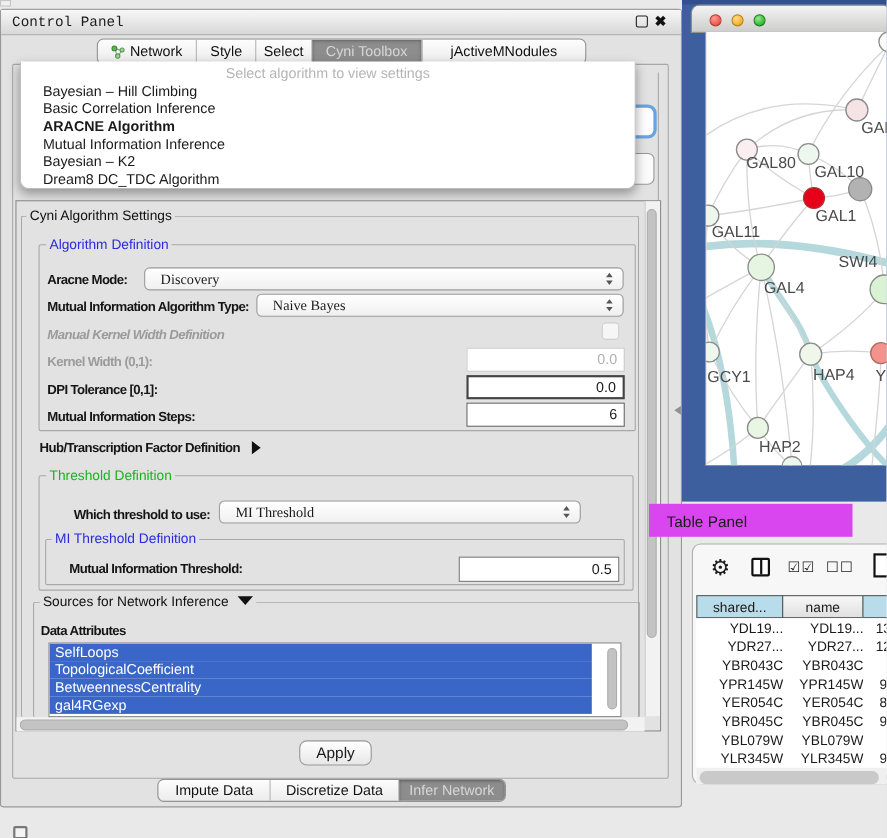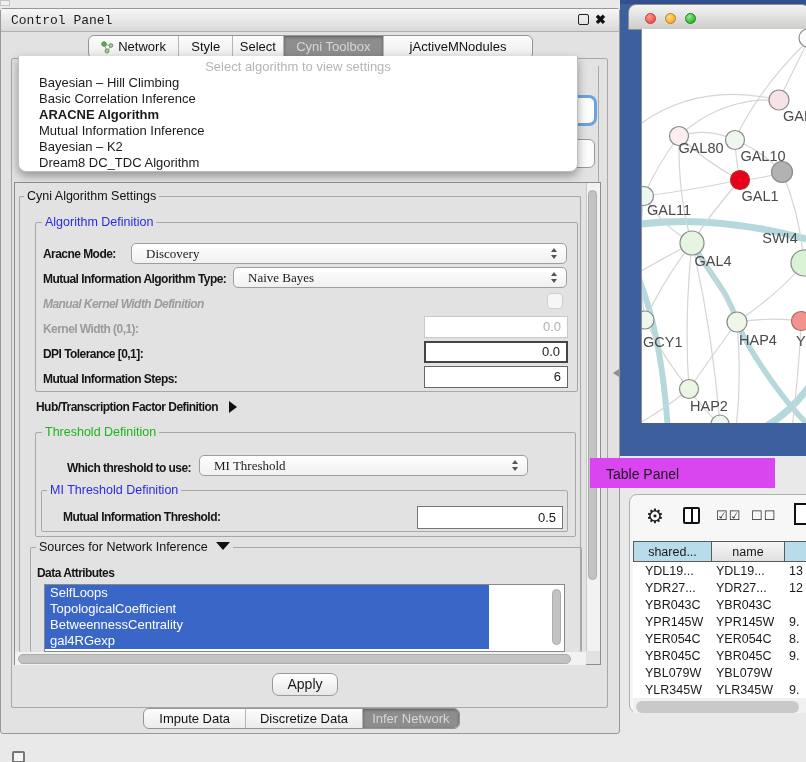--- a/index.html
+++ b/index.html
@@ -27,21 +27,21 @@
   .spin { position:absolute; right:8px; top:4px; width:8px; }
   .spin:before { content:""; position:absolute; top:0; left:1px; border-left:3.5px solid transparent; border-right:3.5px solid transparent; border-bottom:4.5px solid #555; }
   .spin:after { content:""; position:absolute; top:6.5px; left:1px; border-left:3.5px solid transparent; border-right:3.5px solid transparent; border-top:4.5px solid #555; }
   .field { background:#fff; font-size:13px; text-align:right; padding-right:6px; position:absolute; }
   .scrollthumb { background:#c3c3c3; border:1px solid #acacac; border-radius:5px; }
   .listitem { background:#3a66c8; color:#fff; font-size:13px; line-height:16px; padding-left:5px; white-space:nowrap; }
   .btn { background:linear-gradient(#ffffff,#e7e7e7); border:1px solid #9a9a9a; border-radius:7px; font-size:14px; text-align:center; }
   .netlabel { font-size:14.5px; fill:#4a4a4a; }
   .th { font-size:12.5px; text-align:center; line-height:20px; border:1px solid #5a5a5a; position:absolute; height:21px; }
   .tr-row { position:absolute; display:flex; font-size:12.5px; height:17px; align-items:center; }
-  .tcell { overflow:hidden; white-space:nowrap; }
+  .tcell { overflow:hidden; white-space:nowrap;text-align:right; }
   .icon-txt { color:#1c1c1c; }
 </style>
 </head>
 <body>
 
 <div class="abs" style="left:0;top:0;width:10px;height:6px;background:#f0f0f0;border:1px solid #c5c5c5;"></div>
 
 <div class="abs win" style="left:0;top:8px;width:620px;height:726px;"></div>
 <div class="abs titlebar" style="left:1px;top:9px;width:618px;height:23px;font-family:Liberation Mono, monospace;">
   <div class="t">Control Panel</div>
@@ -139,21 +139,21 @@
 <div class="abs field" style="left:417px;top:506px;width:146px;height:23px;border:1px solid #777;line-height:21px;"><span>0.5</span></div>
 
 <div class="abs group" style="left:30px;top:547px;width:552px;height:105px;border-bottom:none;"></div>
 <div class="abs gtitle" style="left:36px;top:541px;color:#111;">
   <span>Sources for Network Inference</span>
   <span style="display:inline-block;margin-left:5px;width:0;height:0;border-left:7px solid transparent;border-right:7px solid transparent;border-top:8px solid #111;vertical-align:1px;"></span>
 </div>
 <div class="abs lab" style="left:37px;top:566px;">Data Attributes</div>
 
 <div class="abs" style="left:44px;top:584px;width:521px;height:68px;background:#fff;border:1px solid #888;overflow:hidden;">
-  <div id="attr-items" style="width:444px;">
+  <div id="attr-items" style="width:493px;">
       <div class="listitem">SelfLoops</div>
       <div class="listitem">TopologicalCoefficient</div>
       <div class="listitem">BetweennessCentrality</div>
       <div class="listitem">gal4RGexp</div>
     </div>
   <div class="scrollthumb" style="position:absolute;left:507px;top:4px;width:9px;height:56px;"></div>
 </div>
 
 <div class="abs btn" style="left:272px;top:673px;width:66px;height:23px;line-height:21px;"><span>Apply</span></div>
 

